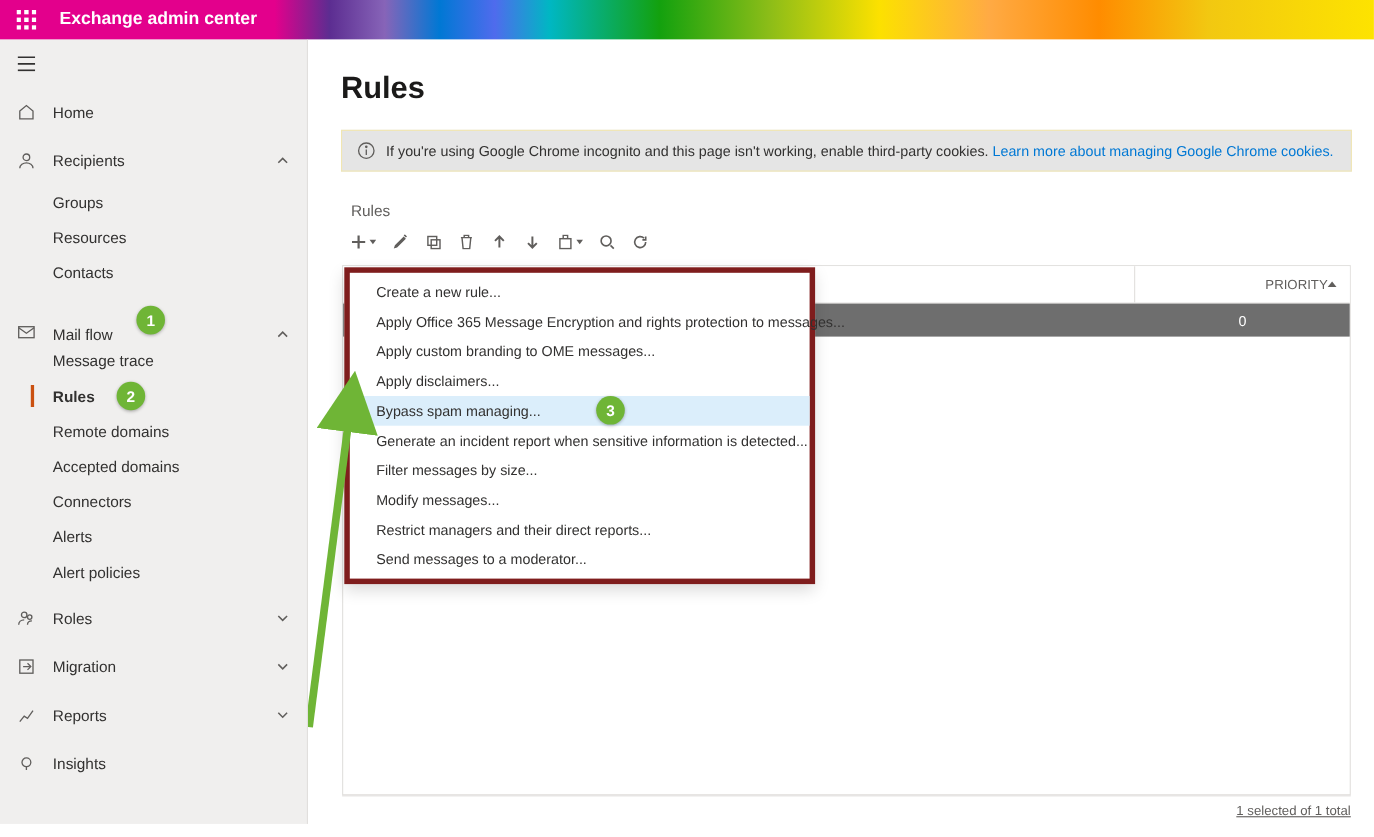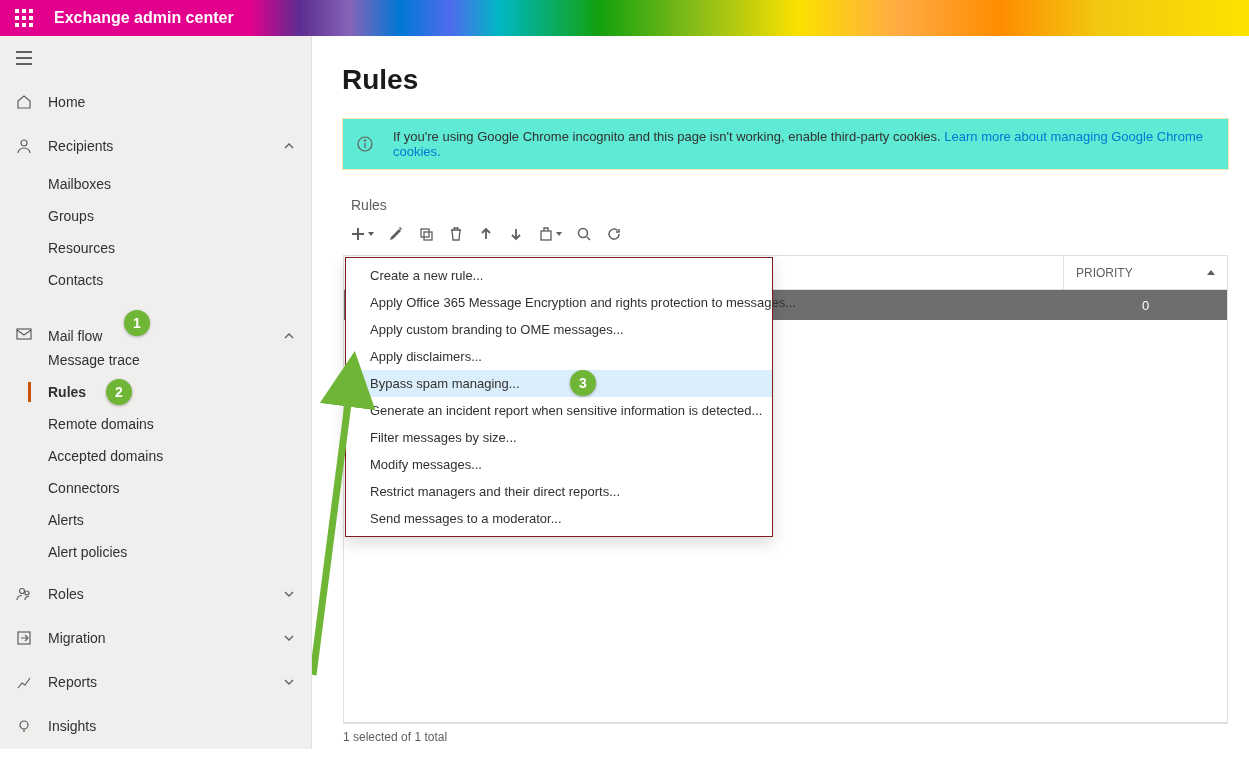--- a/index.html
+++ b/index.html
@@ -38,21 +38,21 @@
   }
 
   
   .shell {
     display: flex;
     height: calc(100% - 48px);
   }
 
   
   .sidebar {
-    width: 312px;
+    width: 280px;
     background: #f0efee;
     border-right: 1px solid #e1dfdd;
     display: flex;
     flex-direction: column;
     padding-top: 0;
     overflow-y: auto;
   }
   .sidebar .hamburger {
     width: 48px; height: 44px;
     display: flex; align-items: center; justify-content: center;
@@ -111,26 +111,26 @@
     flex-direction: column;
   }
   .page-title {
     font-size: 28px;
     font-weight: 700;
     color: #1b1a19;
     margin-bottom: 22px;
   }
 
   .info-banner {
-    background: #5eead4;
+    background: #e5e5e5;
     border: 1px solid #f1e6b2;
     padding: 10px 14px;
     display: flex;
     align-items: center;
-    gap: 20px;
+    gap: 10px;
     font-size: 13px;
     color: #323130;
     margin-bottom: 24px;
   }
   .info-banner .info-icon {
     width: 16px; height: 16px;
     flex: 0 0 16px;
     color: #605e5c;
   }
   .info-banner a { color: #0078d4; text-decoration: none; }
@@ -168,21 +168,21 @@
     border-top: 4px solid #605e5c;
     margin-left: 3px;
   }
 
   
   .dropdown {
     position: absolute;
     left: 2px; top: 62px;
     width: 428px;
     background: #ffffff;
-    border: 1px solid #7f1d1d;
+    border: 5px solid #7f1d1d;
     box-shadow: 0 6px 14px rgba(0,0,0,.15);
     z-index: 50;
     padding: 4px 0;
   }
   .dropdown .dd-item {
     padding: 6px 24px;
     font-size: 13px;
     color: #323130;
     cursor: pointer;
     white-space: nowrap;
@@ -201,21 +201,21 @@
     display: flex;
     height: 34px;
     align-items: center;
     background: #ffffff;
     border-bottom: 1px solid #e1dfdd;
     font-size: 12px;
     color: #605e5c;
   }
   .th {
     padding: 0 12px;
-    display: flex; align-items: center; justify-content: space-between;
+    display: flex; align-items: center; justify-content: flex-end;
     border-right: 1px solid #e1dfdd;
     height: 100%;
   }
   .th:last-child { border-right: none; }
   .th-name { flex: 0 0 720px; }
   .th-priority { flex: 1; }
   .sort-arrow {
     width: 0; height: 0;
     border-left: 4px solid transparent;
     border-right: 4px solid transparent;
@@ -231,23 +231,24 @@
     background: #6e6e6e;
     color: #fff;
   }
   .td { padding: 0 12px; }
   .td-name { flex: 0 0 720px; }
   .td-priority { flex: 1; text-align: center; }
 
   .status-bar {
     font-size: 12px;
     color: #605e5c;
-    text-align: left;
+    text-align: right;
     padding: 6px 0 4px 0;
     border-top: 1px solid #e1dfdd;
+    text-decoration: underline;
   }
 
   
   .badge {
     width: 26px; height: 26px;
     border-radius: 50%;
     background: #6fb536;
     color: #fff;
     font-weight: 700;
     font-size: 14px;
@@ -311,23 +312,20 @@
           </svg>
       </span>
       <span class="nav-label">Recipients</span>
       <span class="chevron">
         <svg width="10" height="10" viewBox="0 0 10 10" fill="none" stroke="currentColor" stroke-width="1.4">
             <path d="M1 7 L5 3 L9 7"></path>
           </svg>
       </span>
     </div>
     <div class="nav-sub">
-        <span>Mailboxes</span>
-      </div>
-    <div class="nav-sub">
         <span>Groups</span>
       </div>
     <div class="nav-sub">
         <span>Resources</span>
       </div>
     <div class="nav-sub">
         <span>Contacts</span>
       </div>
 
     <div class="nav-section-spacer"></div>

